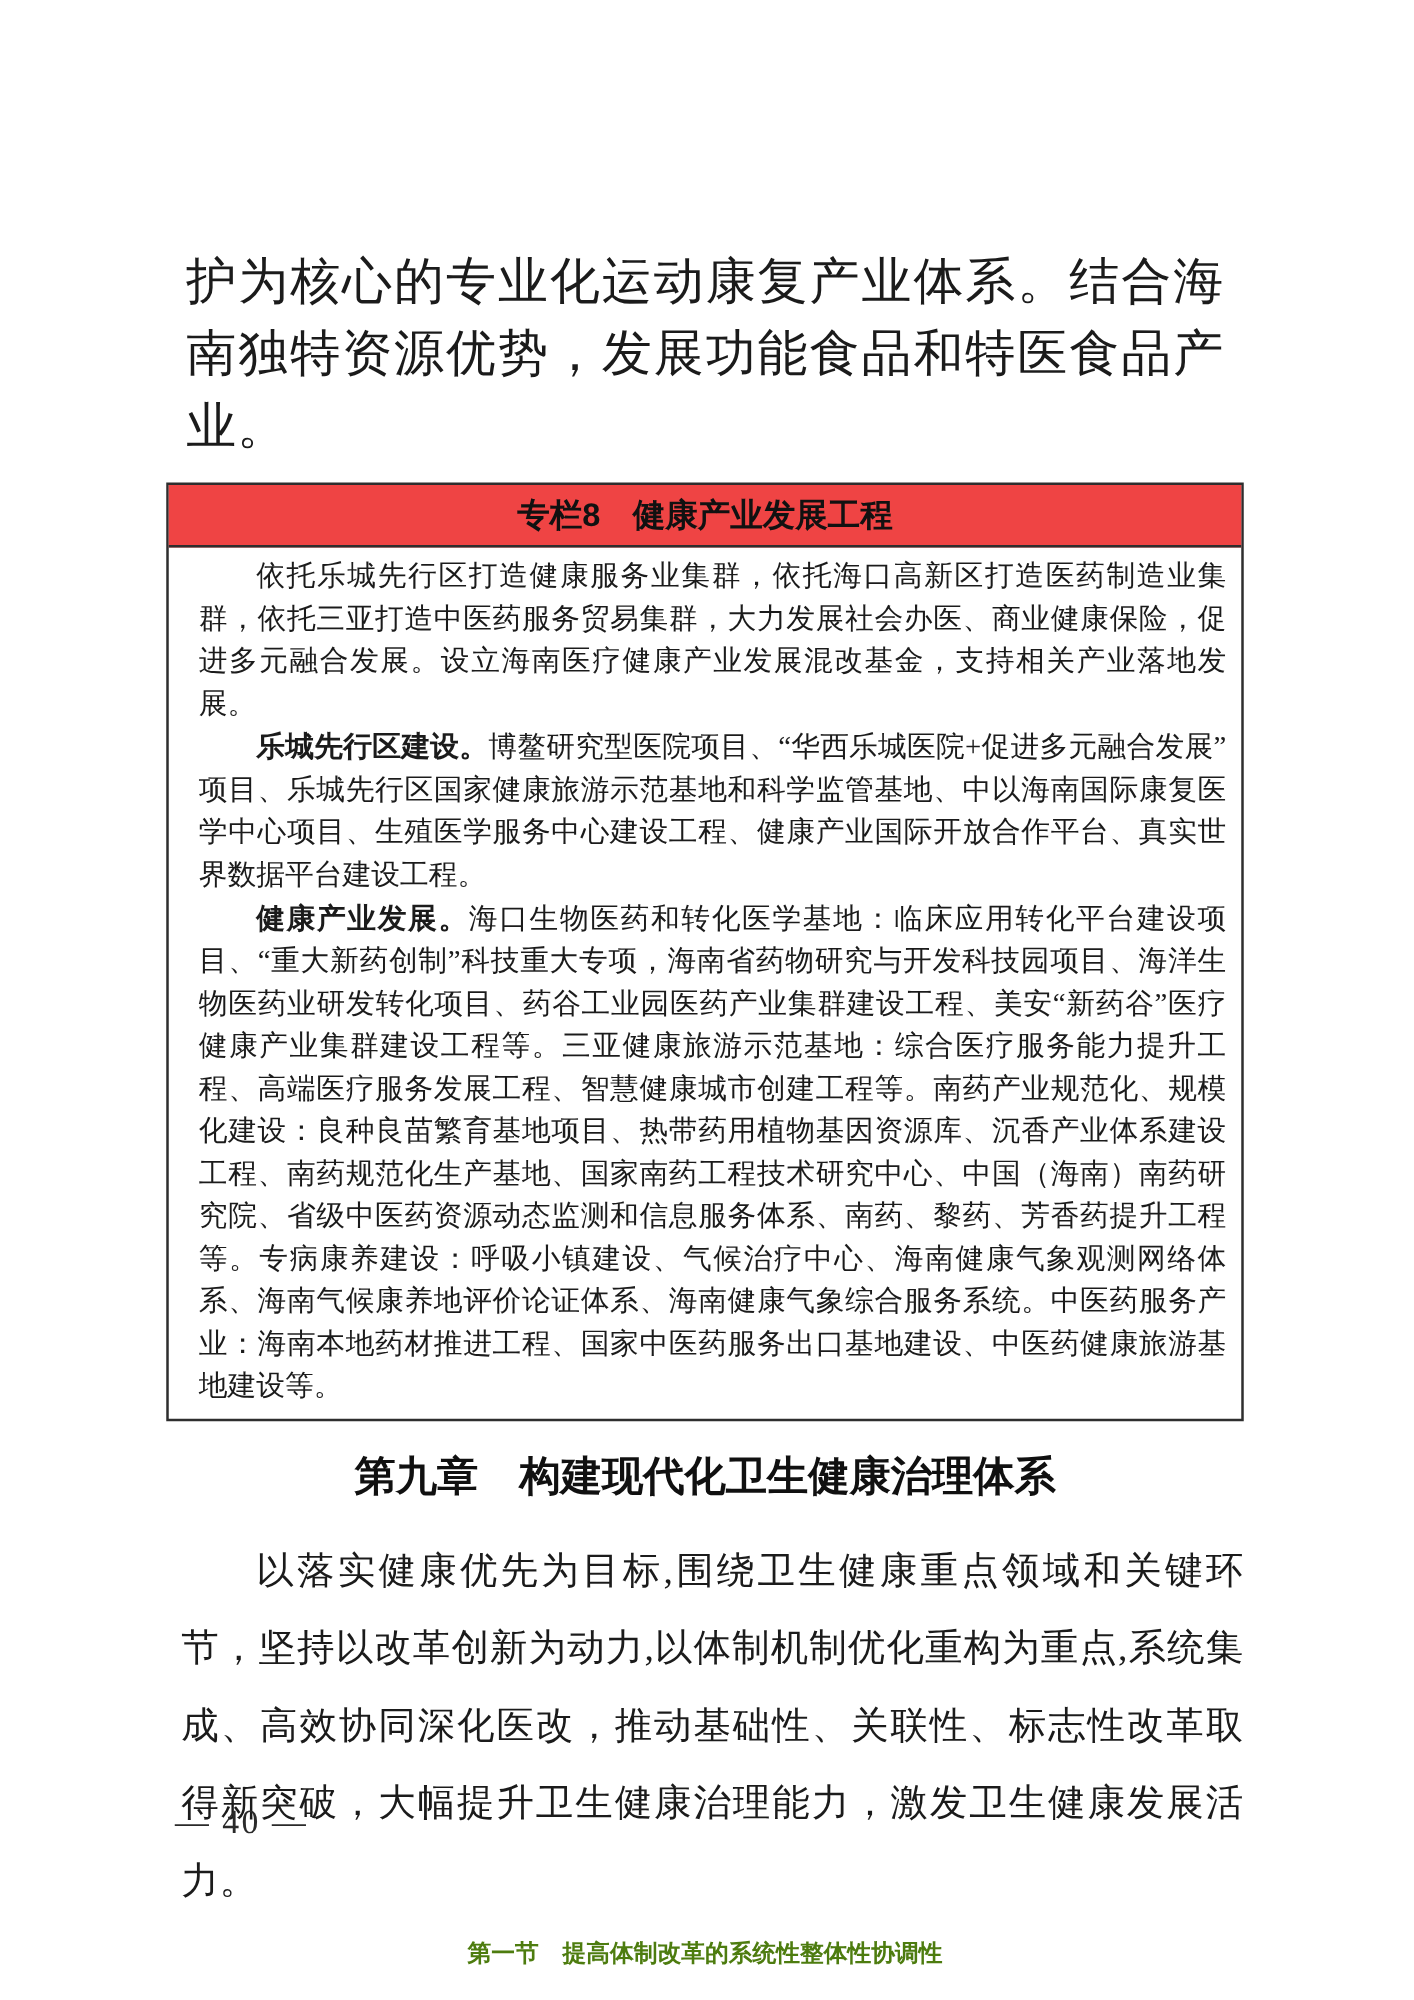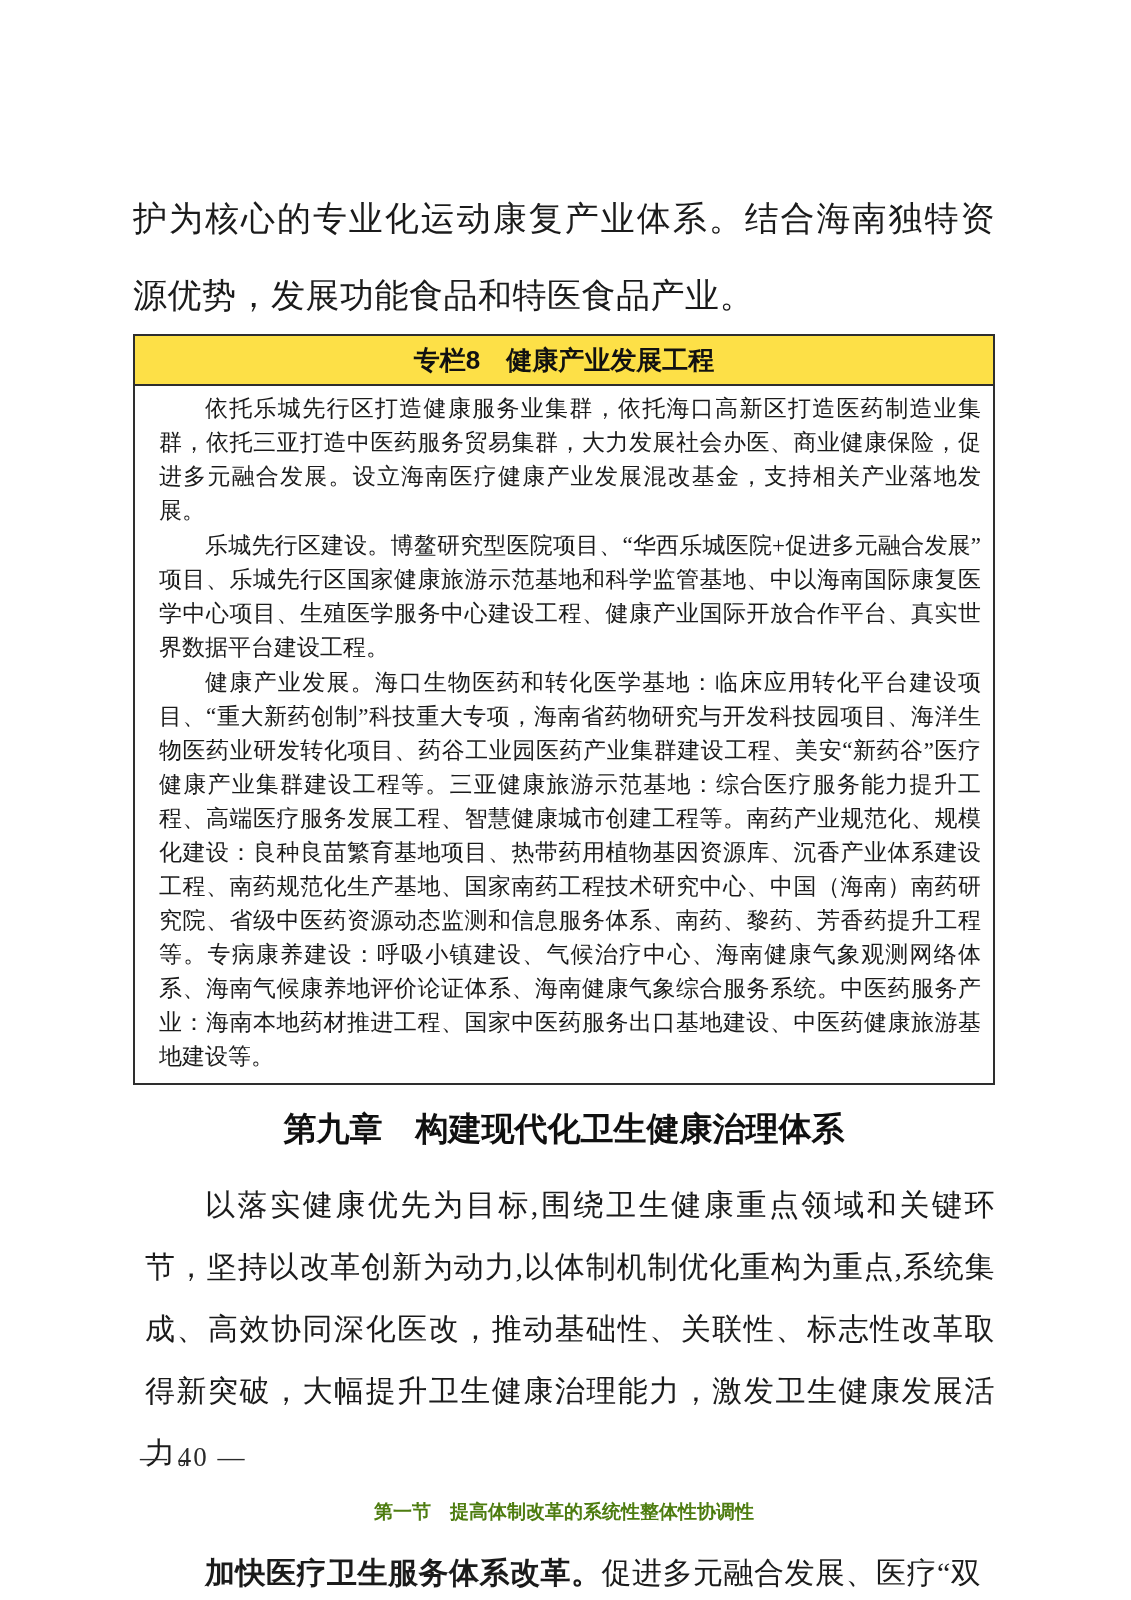--- a/index.html
+++ b/index.html
@@ -10,53 +10,53 @@
     color: #1b1b1b;
     overflow: hidden;
   }
   .page {
     position: relative;
     box-sizing: border-box;
     width: 1131px; height: 1600px;
     padding: 180px 136px 0 133px;
   }
   .intro {
-    margin: 0;
-    font-size: 34px;
-    line-height: 77px;
+    margin: 16px;
+    font-size: 40px;
+    line-height: 58px;
     text-align: justify;
     letter-spacing: 0.5px;
   }
   .box {
     border: 2px solid #2e2e2e;
     margin-top: 0;
   }
   .box-header {
-    background: #fde047;
+    background: #ef4444;
     border-bottom: 2px solid #2e2e2e;
     text-align: center;
     font-family: "Liberation Sans", "DejaVu Sans", sans-serif;
     font-weight: bold;
     font-size: 26px;
     line-height: 32px;
     padding: 8px 0 8px;
     color: #111;
   }
   .box-body {
     padding: 5px 12px 9px 24px;
     font-size: 23px;
     line-height: 34px;
     text-align: justify;
   }
   .box-para {
     margin: 0;
     text-indent: 2em;
   }
   .box-para .lead {
-    font-weight: normal;
+    font-weight: bold;
     font-family: "Liberation Sans", "DejaVu Sans", sans-serif;
   }
   .chapter {
     font-family: Liberation Sans, sans-serif;
     font-weight: bold;
     font-size: 33px;
     line-height: 40px;
     text-align: center;
     margin: 24px 0 0 0;
     color: #101010;

